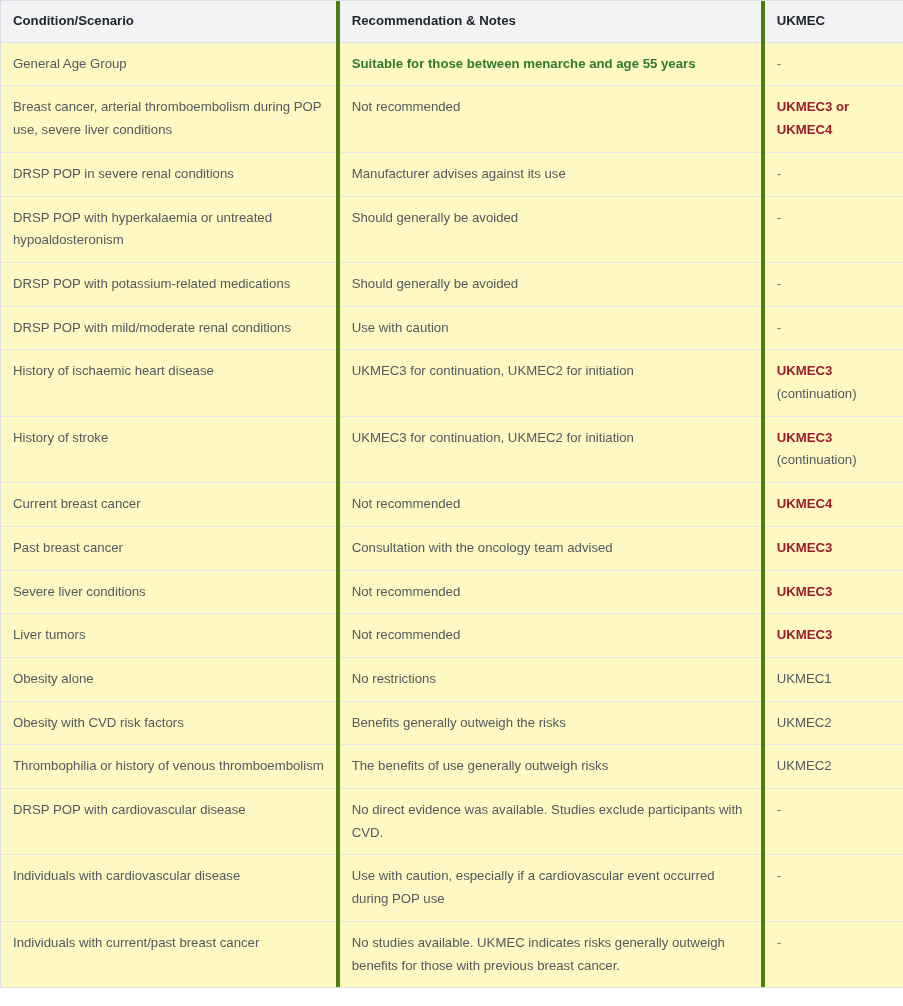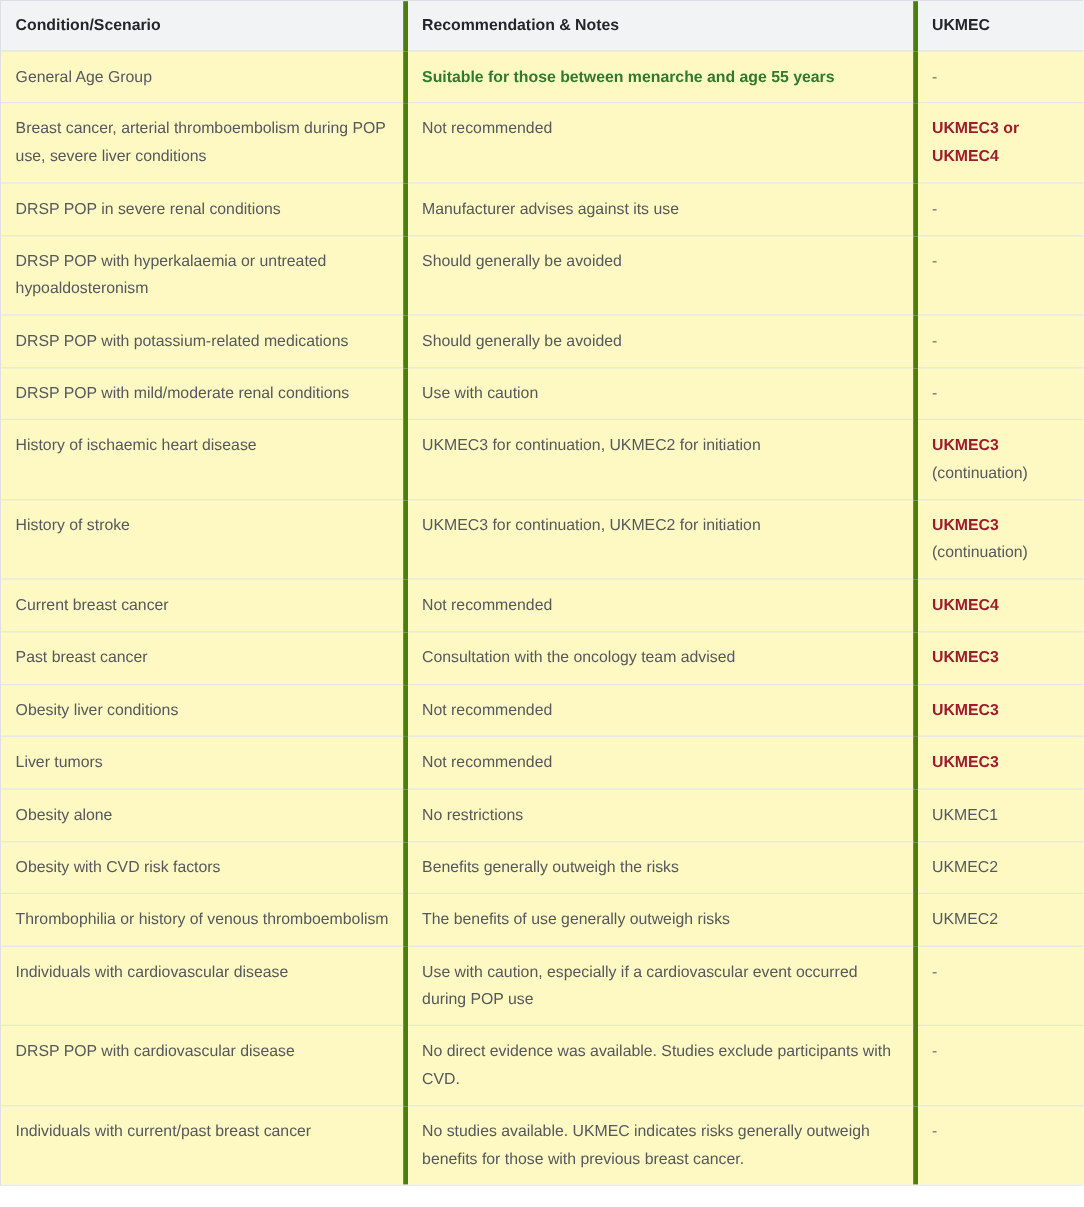--- a/index.html
+++ b/index.html
@@ -153,21 +153,21 @@
           <td>Current breast cancer</td>
           <td><span class="plain">Not recommended</span></td>
           <td><span class="red-bold">UKMEC4</span></td>
         </tr>
         <tr>
           <td>Past breast cancer</td>
           <td><span class="plain">Consultation with the oncology team advised</span></td>
           <td><span class="red-bold">UKMEC3</span></td>
         </tr>
         <tr>
-          <td>Obesity liver conditions</td>
+          <td>Severe liver conditions</td>
           <td><span class="plain">Not recommended</span></td>
           <td><span class="red-bold">UKMEC3</span></td>
         </tr>
         <tr>
           <td>Liver tumors</td>
           <td><span class="plain">Not recommended</span></td>
           <td><span class="red-bold">UKMEC3</span></td>
         </tr>
         <tr>
           <td>Obesity alone</td>
@@ -178,27 +178,27 @@
           <td>Obesity with CVD risk factors</td>
           <td><span class="plain">Benefits generally outweigh the risks</span></td>
           <td><span class="plain">UKMEC2</span></td>
         </tr>
         <tr>
           <td>Thrombophilia or history of venous thromboembolism</td>
           <td><span class="plain">The benefits of use generally outweigh risks</span></td>
           <td><span class="plain">UKMEC2</span></td>
         </tr>
         <tr>
+          <td>DRSP POP with cardiovascular disease</td>
+          <td><span class="plain">No direct evidence was available. Studies exclude participants with CVD.</span></td>
+          <td><span class="dash">-</span></td>
+        </tr>
+        <tr>
           <td>Individuals with cardiovascular disease</td>
           <td><span class="plain">Use with caution, especially if a cardiovascular event occurred during POP use</span></td>
-          <td><span class="dash">-</span></td>
-        </tr>
-        <tr>
-          <td>DRSP POP with cardiovascular disease</td>
-          <td><span class="plain">No direct evidence was available. Studies exclude participants with CVD.</span></td>
           <td><span class="dash">-</span></td>
         </tr>
         <tr>
           <td>Individuals with current/past breast cancer</td>
           <td><span class="plain">No studies available. UKMEC indicates risks generally outweigh benefits for those with previous breast cancer.</span></td>
           <td><span class="dash">-</span></td>
         </tr>
       </tbody>
   </table>
 </div>

